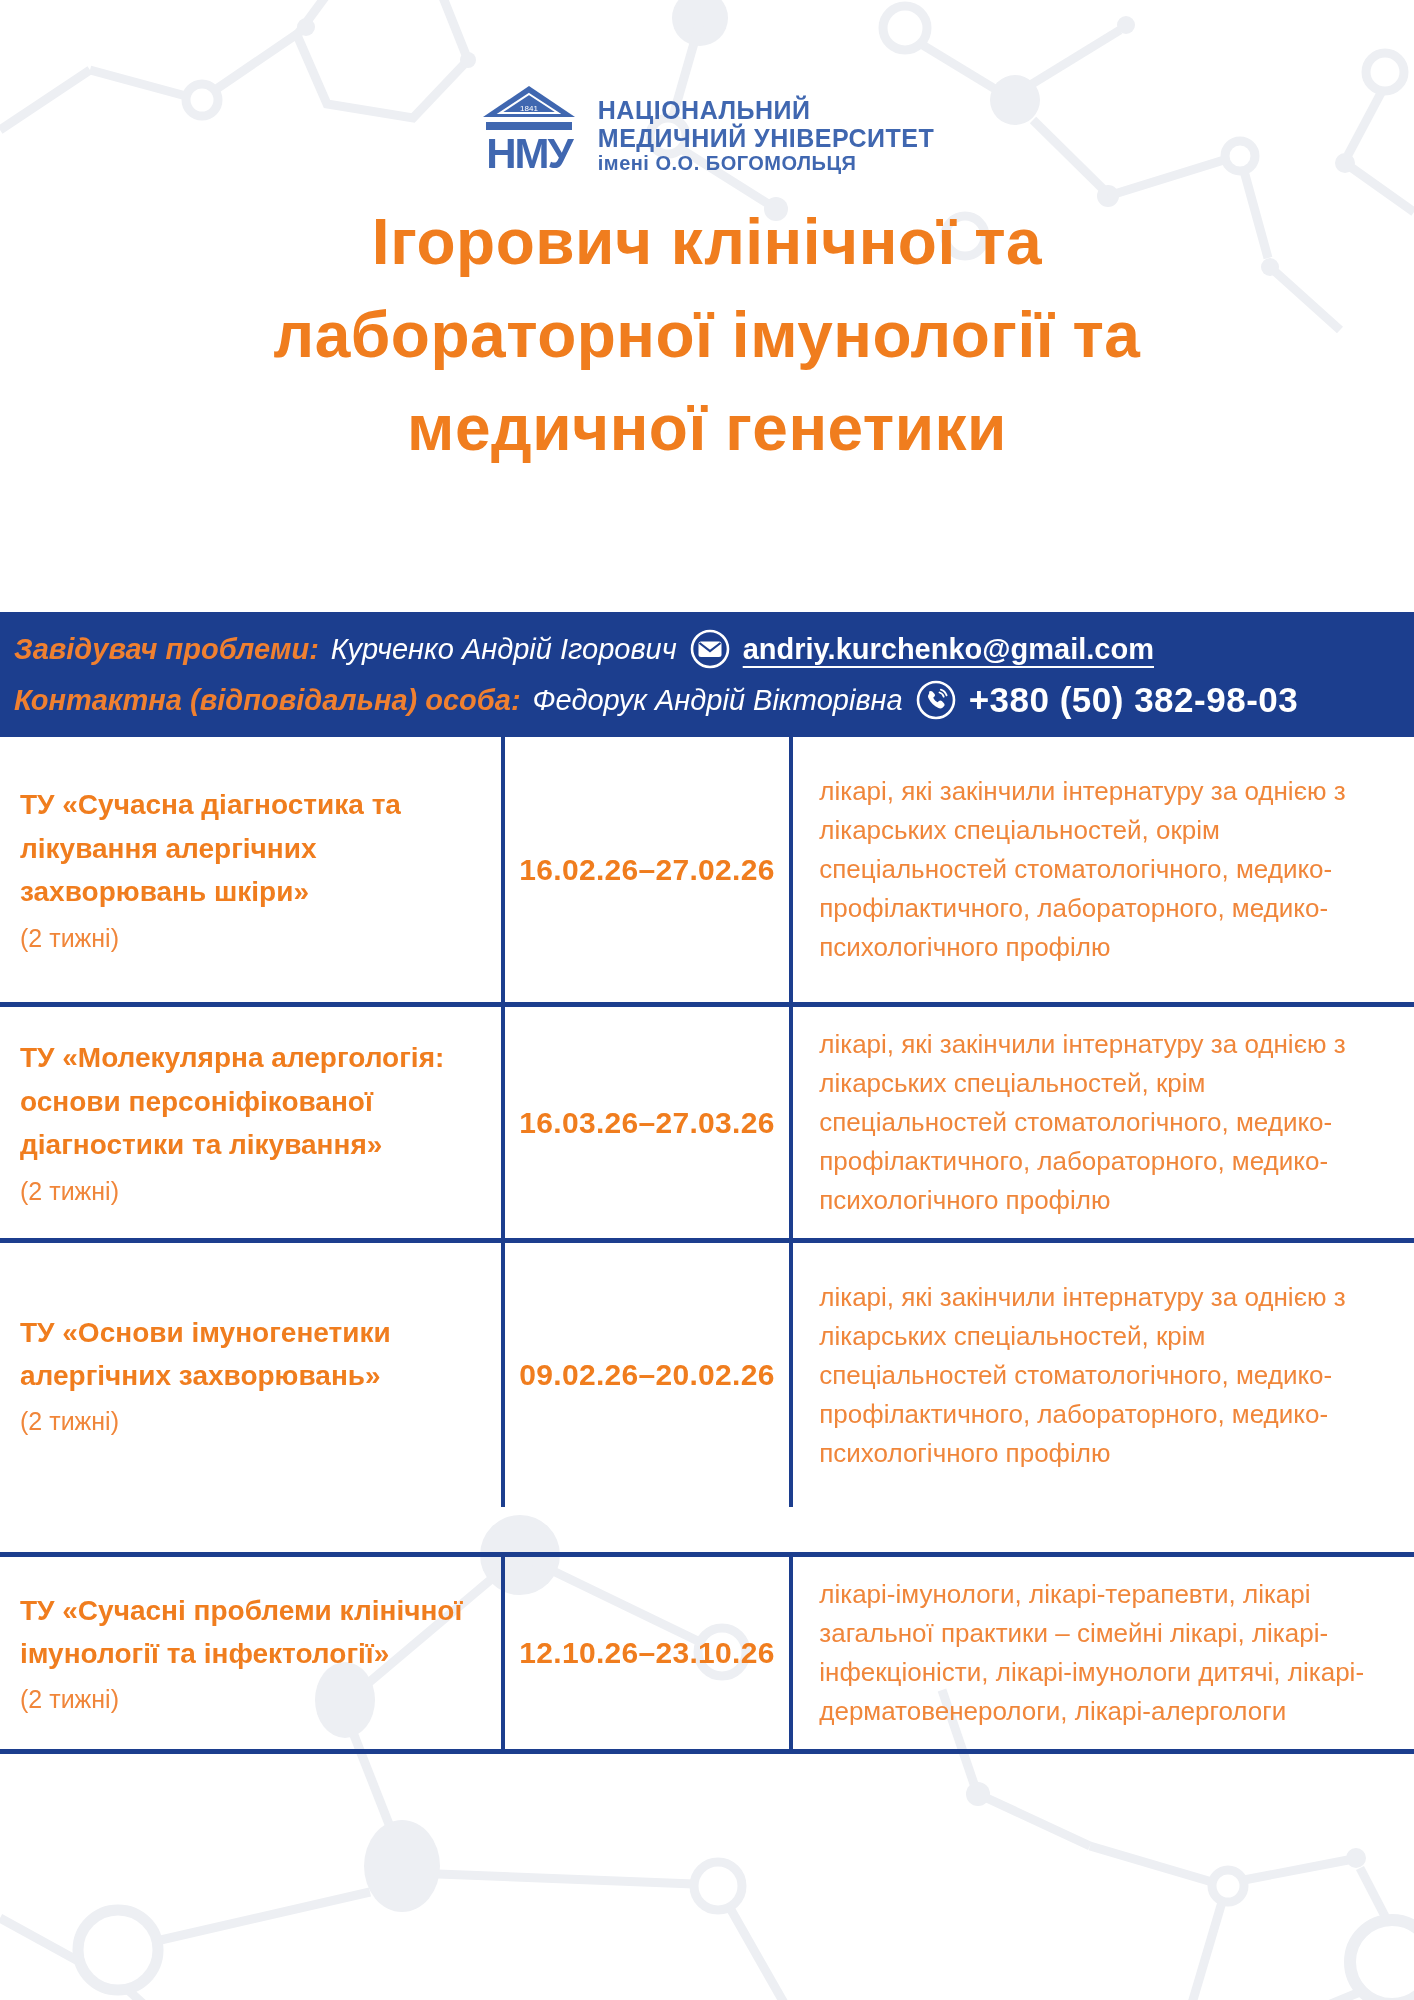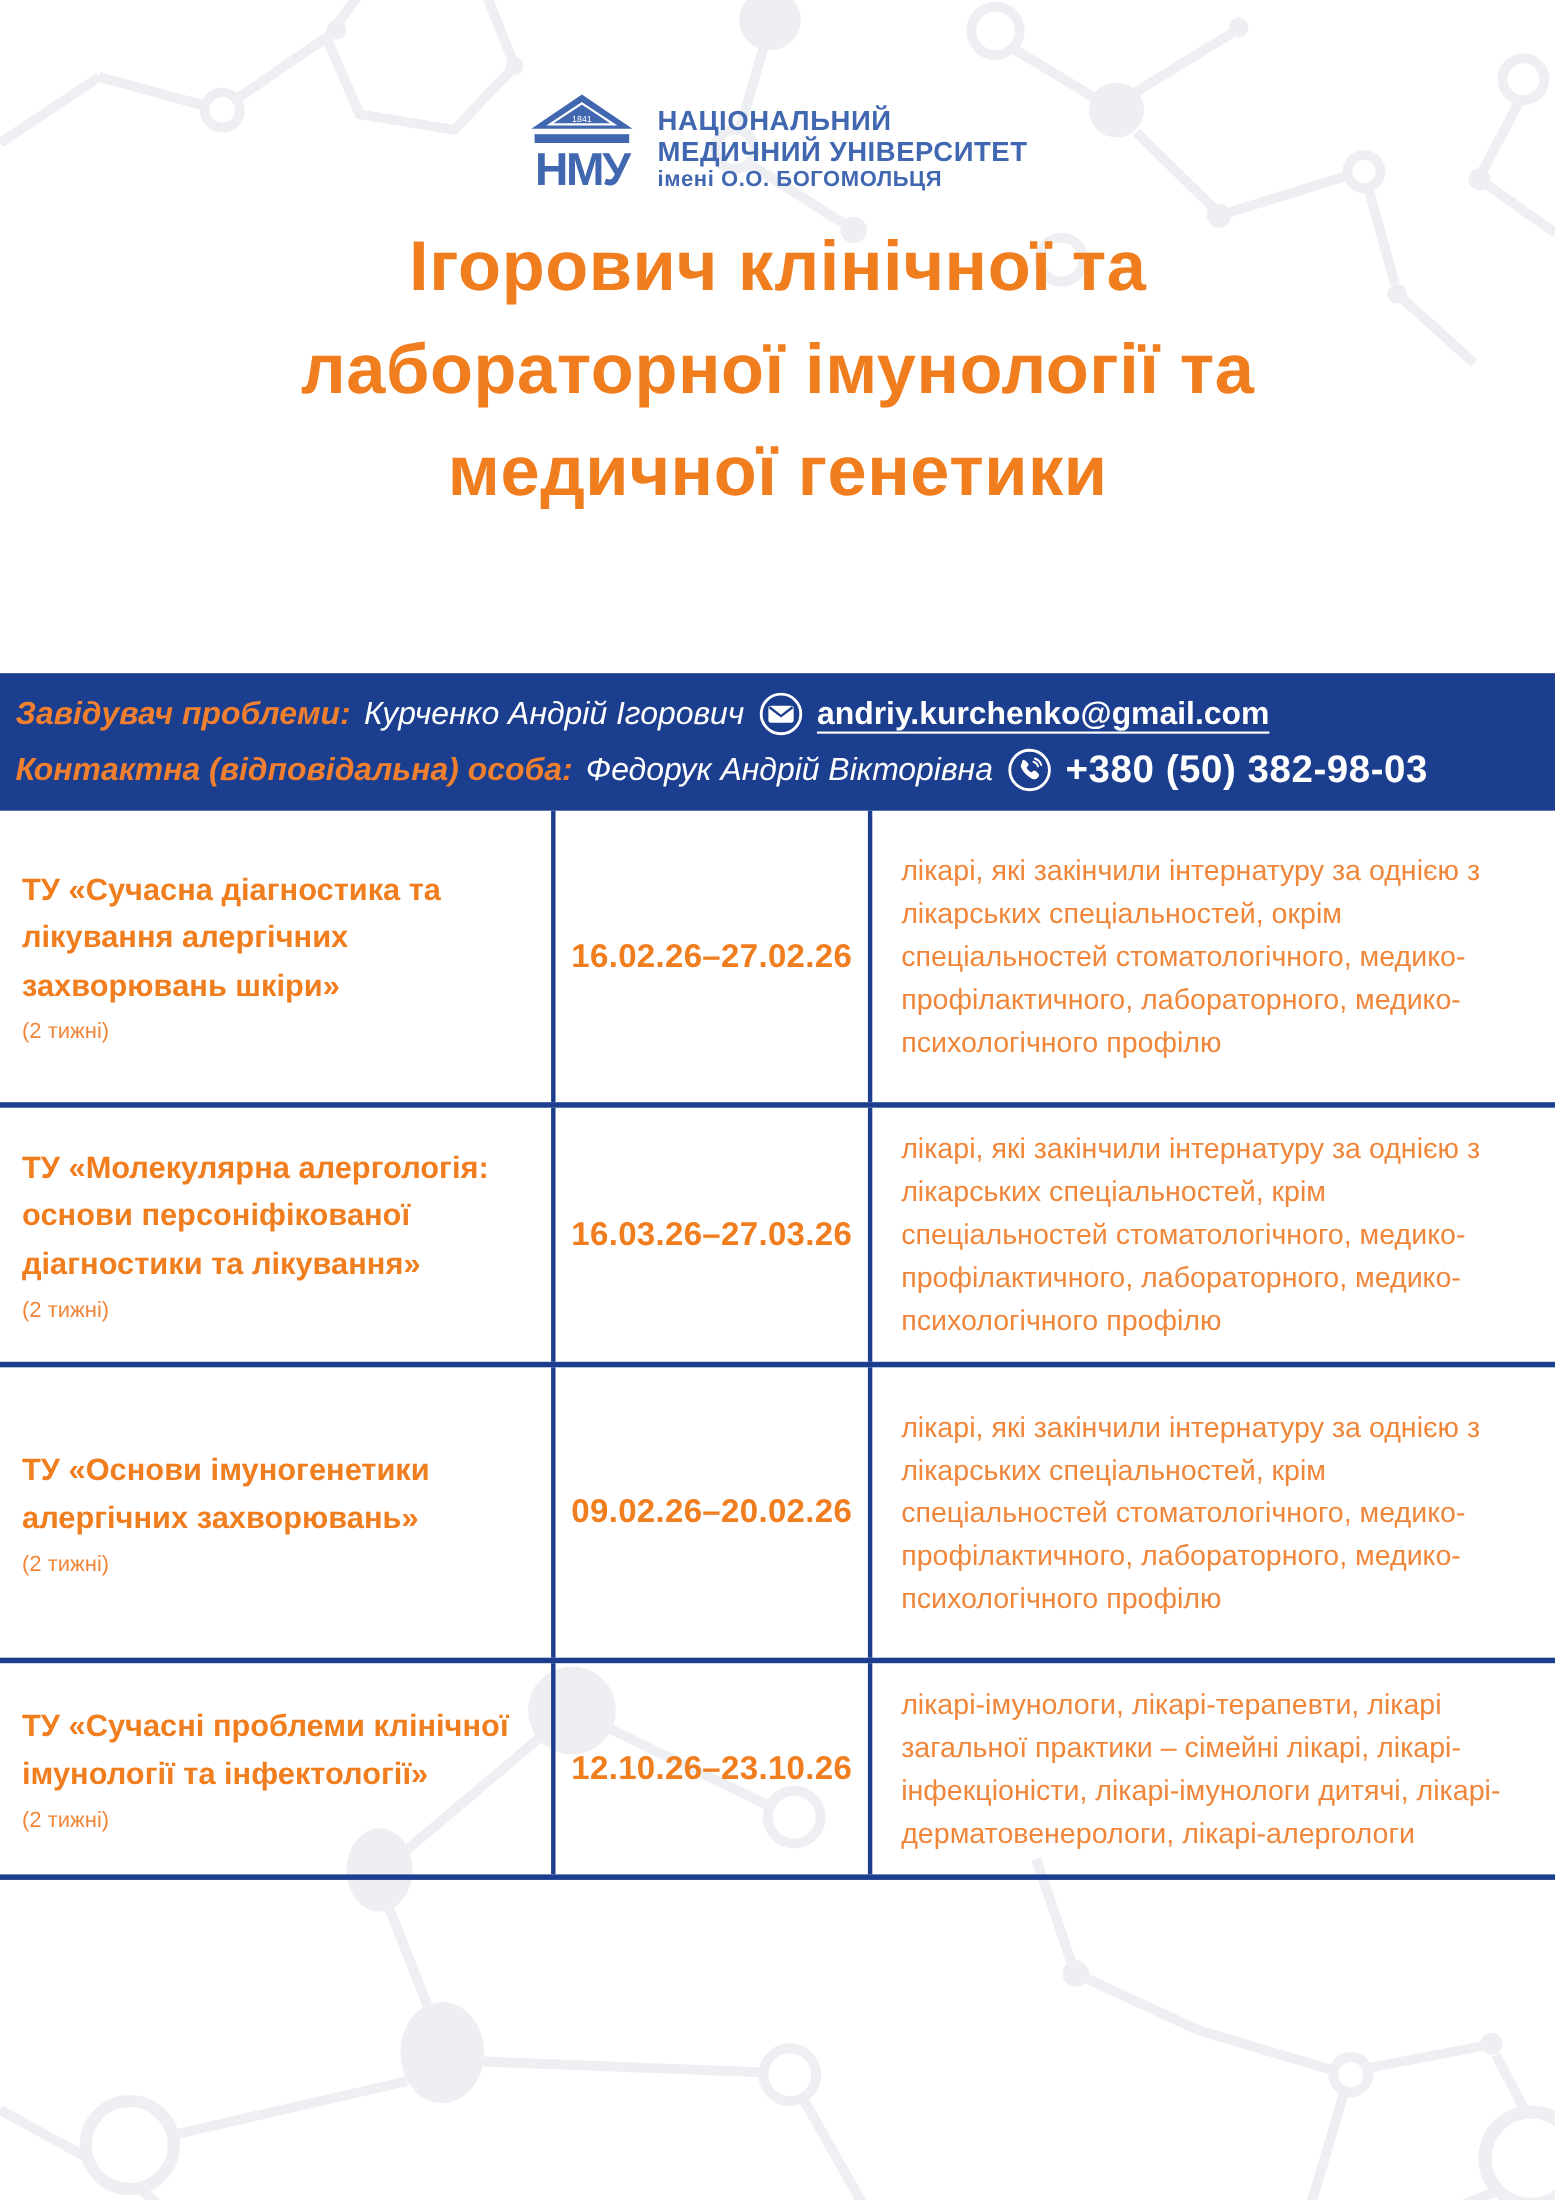--- a/index.html
+++ b/index.html
@@ -49,27 +49,27 @@
   
   .course-table { position:absolute; top:737px; left:0; width:100%; border-bottom:5px solid #1c3e8e; }
   .trow {
     display:grid; grid-template-columns:35.7% 20.4% 43.9%;
     border-top:5px solid #1c3e8e;
   }
   .trow:first-child { border-top:none; }
   .trow-1 { min-height:265px; }
   .trow-2 { min-height:233px; }
   .trow-3 { min-height:269px; }
-  .trow-4 { min-height:168px; }
+  .trow-4 { min-height:168px;margin-top:45px; }
   .cell { display:flex; flex-direction:column; justify-content:center; }
   .cell-course { padding:18px 10px 18px 20px; border-right:4px solid #1c3e8e; }
   .cell-dates  { align-items:center; text-align:center; border-right:4px solid #1c3e8e; padding:10px 6px; }
   .cell-aud    { padding:18px 30px 18px 26px; }
   .course-title { color:#f07d1e; font-weight:700; font-size:28px; line-height:1.55; }
-  .course-duration { color:#f0863a; font-size:20px; line-height:1.4; margin-top:7px; }
+  .course-duration { color:#f0863a; font-size:25px; line-height:1.4; margin-top:7px; }
   .dates-text { color:#f07d1e; font-weight:700; font-size:30px; letter-spacing:.3px; }
   .aud-text { color:#f0863a; font-size:26px; line-height:1.5; }
 </style>
 </head>
 <body>
 
 <div class="page">
 
   <svg class="bg-pattern" viewBox="0 0 1414 2000" width="1414" height="2000" aria-hidden="true">
     <g stroke="#edeff3" stroke-width="9" fill="none">

